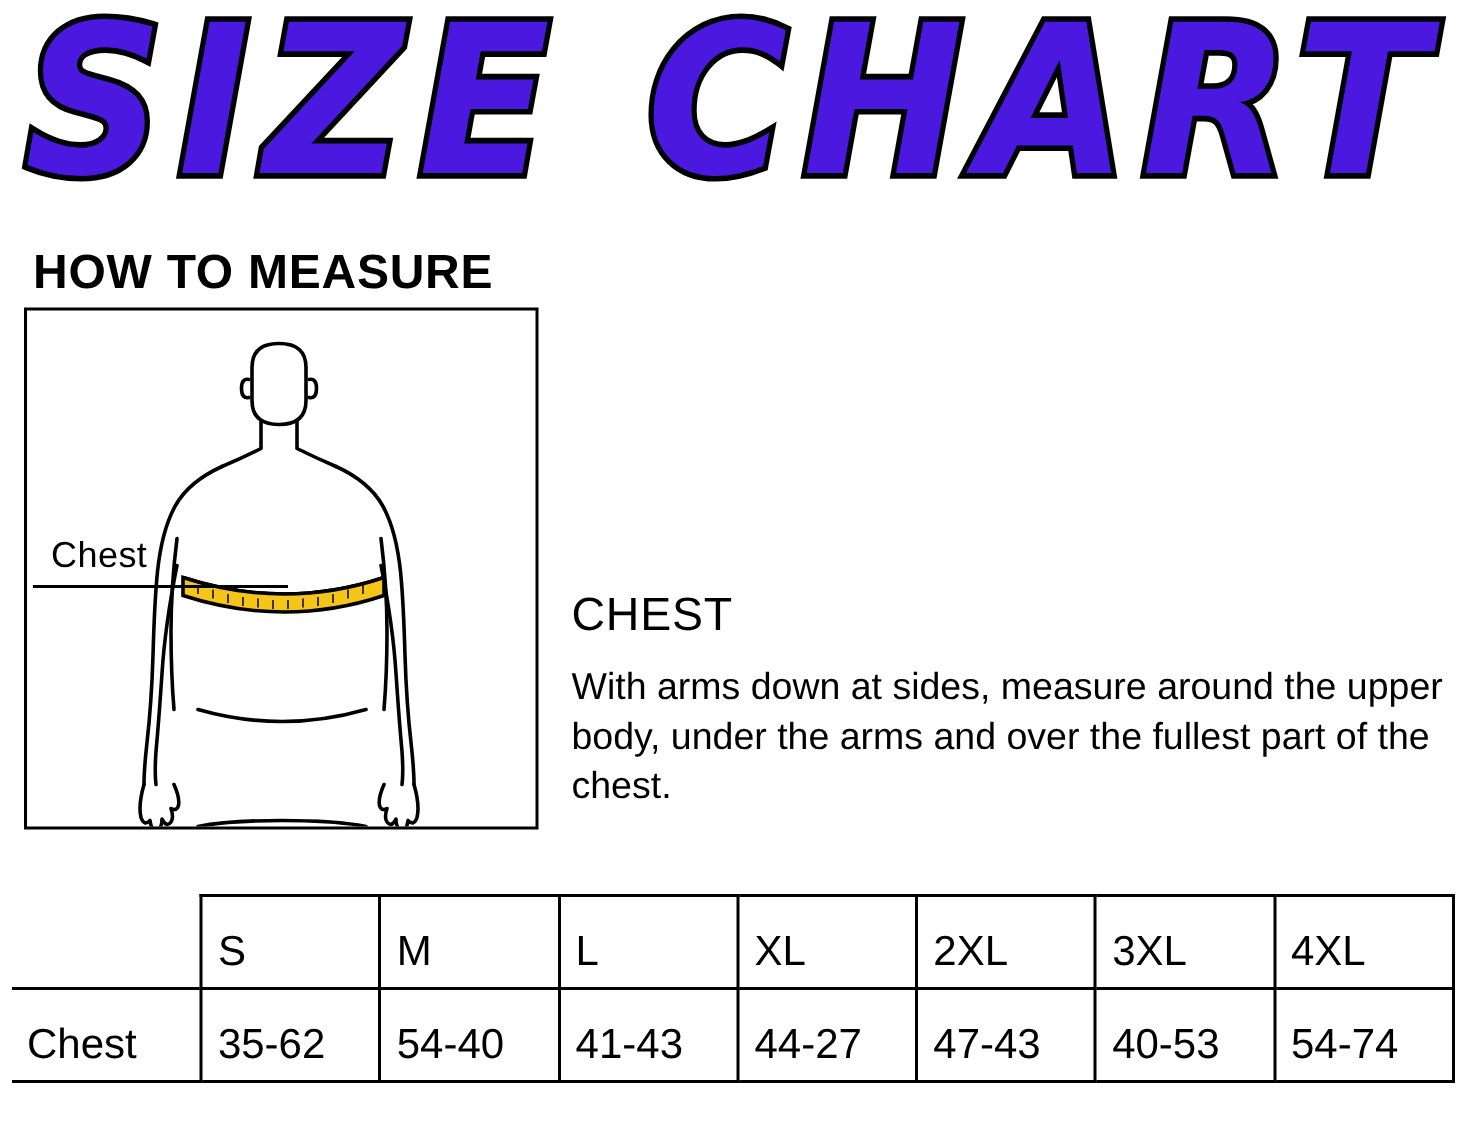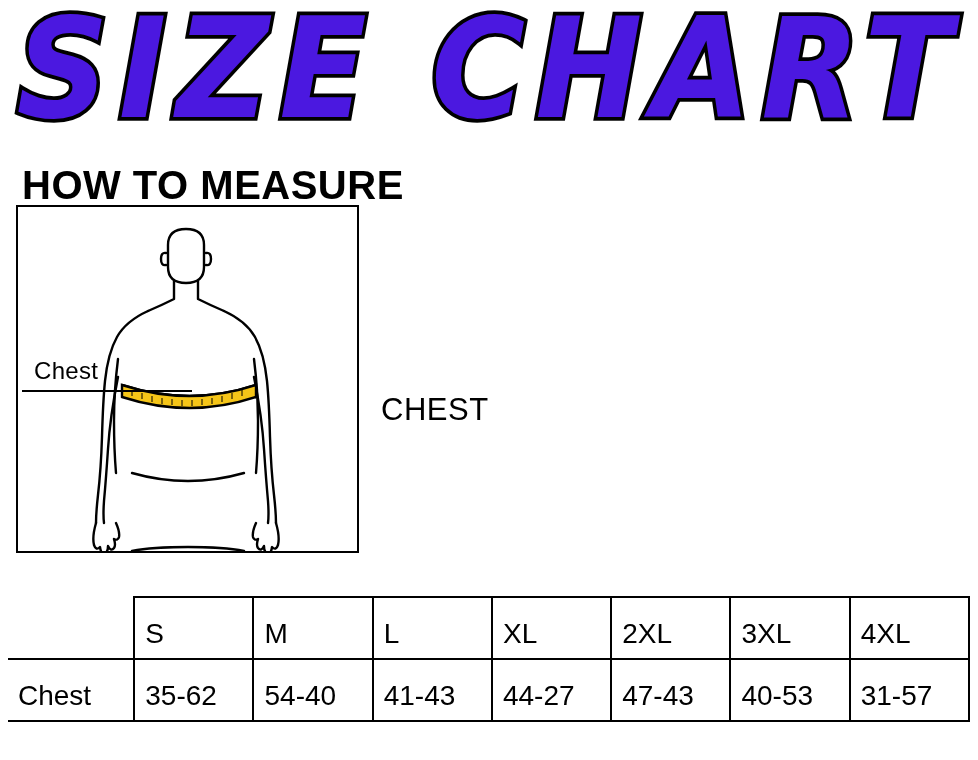--- a/index.html
+++ b/index.html
@@ -38,21 +38,21 @@
     white-space: nowrap;
     transform: scaleY(1.08);
     transform-origin: 50% 50%;
   }
 
   
   #how-to-measure {
     position: absolute;
     left: 22px;
     top: 163px;
-    font-size: 40px;
+    font-size: 32px;
     font-weight: bold;
     letter-spacing: 0.5px;
   }
 
   
   #figure-box {
     position: absolute;
     left: 16px;
     top: 205px;
     width: 343px;
@@ -184,20 +184,21 @@
       </g>
     </g>
   </svg>
 </div>
 
 <div id="chest-label">Chest</div>
 <div id="chest-leader"></div>
 
 <div id="desc-block">
   <div id="desc-title">CHEST</div>
+  <div id="desc-body">With arms down at sides, measure around the upper body, under the arms and over the fullest part of the chest.</div>
 </div>
 
 <table id="size-table">
   <colgroup>
     <col class="c0">
       <col class="cx">
       <col class="cx">
       <col class="cx">
       <col class="cx">
       <col class="cx">
@@ -216,16 +217,16 @@
         <td>4XL</td>
       </tr>
       <tr>
         <td class="rowhead">Chest</td>
         <td>35-62</td>
         <td>54-40</td>
         <td>41-43</td>
         <td>44-27</td>
         <td>47-43</td>
         <td>40-53</td>
-        <td>31-57</td>
+        <td>54-74</td>
       </tr>
     </tbody>
 </table>
 
 </body></html>

